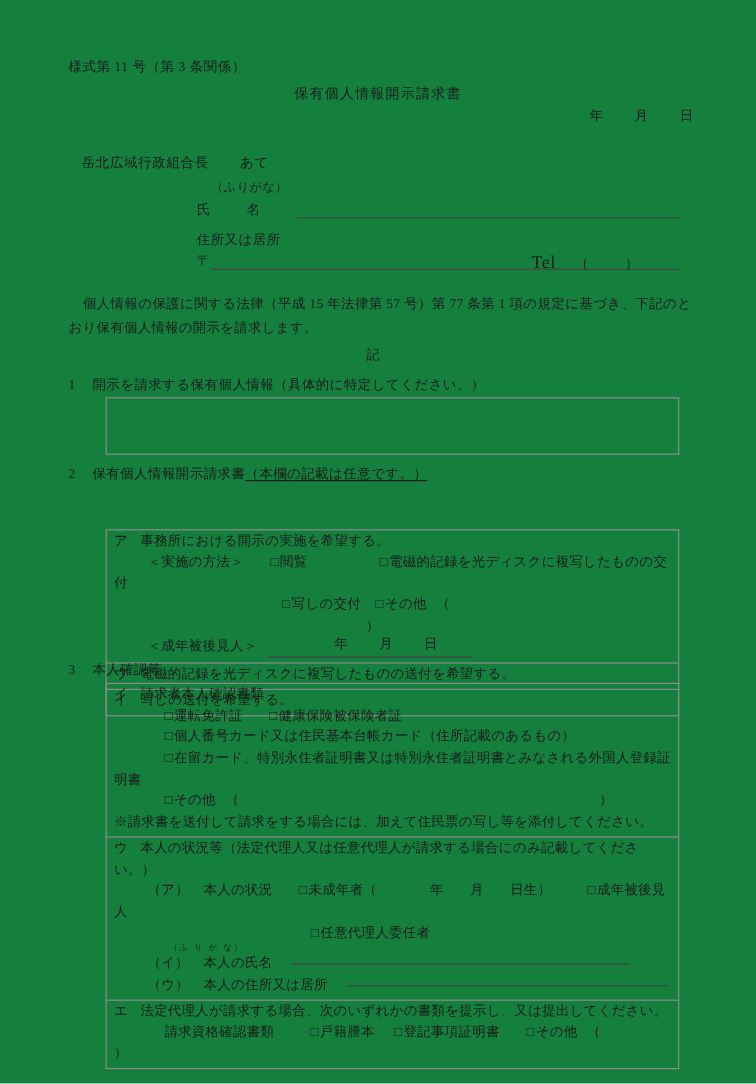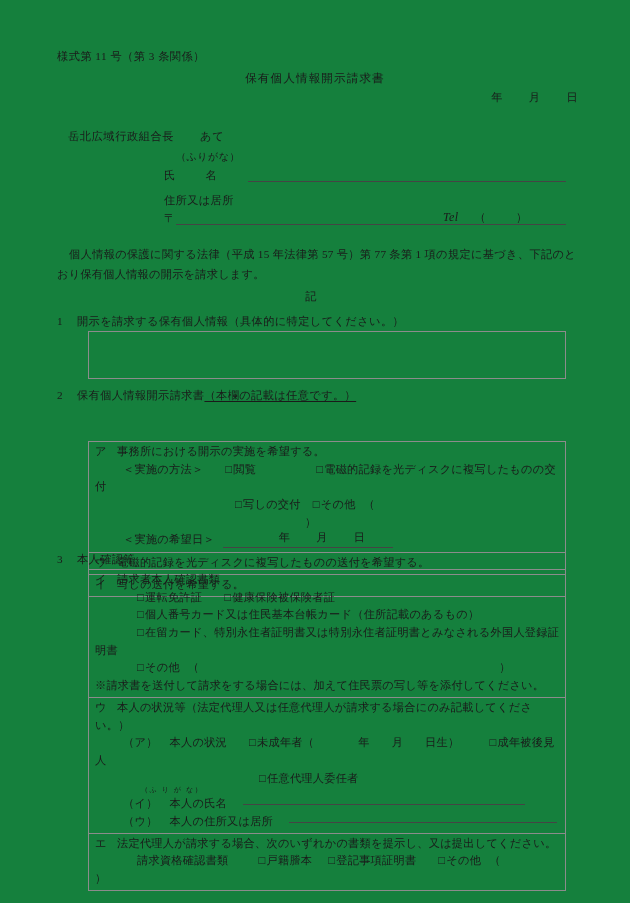--- a/index.html
+++ b/index.html
@@ -74,21 +74,21 @@
   }
   .rule-addr {
     left: 176px; top: 224px;
     width: 390px;
     border-bottom: 1px solid #444;
   }
   .tel-group {
     left: 443px; top: 208px;
     letter-spacing: .4px;
   }
-  .tel-group .tel-lbl { font-size: 12px; font-style: italic; }
+  .tel-group .tel-lbl { font-size: 15px; }
   .tel-group .p1 { display: inline-block; width: 16px; }
   .tel-group .p2 { display: inline-block; width: 30px; }
 
   
   .legal {
     left: 57px; top: 245px;
     width: 519px;
     text-align: justify;
     letter-spacing: .25px;
     line-height: 1.75;
@@ -236,21 +236,21 @@
         <div class="row-inner">
           <span class="mk">ア</span><span>事務所における開示の実施を希望する。</span>
         </div>
         <div class="row-inner">
           <span class="in1"></span><span>＜実施の方法＞</span><span class="sp22"></span><span class="cb">閲覧</span><span class="sp60"></span><span class="cb">電磁的記録を光ディスクに複写したものの交付</span>
         </div>
         <div class="row-inner">
           <span class="in1"></span><span class="sp90"></span><span class="sp22"></span><span class="cb">写しの交付</span><span class="sp12"></span><span class="cb">その他</span><span class="sp8"></span><span>（</span><span class="sp210"></span><span>）</span>
         </div>
         <div class="row-inner">
-          <span class="in1"></span><span>＜実施の希望日＞</span><span class="sp8"></span><span class="date-rule"><span class="ymd-a"></span><span>年</span><span class="ymd-b"></span><span>月</span><span class="ymd-b"></span><span>日</span></span>
+          <span class="in1"></span><span>＜成年被後見人＞</span><span class="sp8"></span><span class="date-rule"><span class="ymd-a"></span><span>年</span><span class="ymd-b"></span><span>月</span><span class="ymd-b"></span><span>日</span></span>
         </div>
       </td>
     </tr>
     <tr>
       <td>
         <div class="row-inner">
           <span class="mk">ウ</span><span>電磁的記録を光ディスクに複写したものの送付を希望する。</span>
         </div>
       </td>
     </tr>

